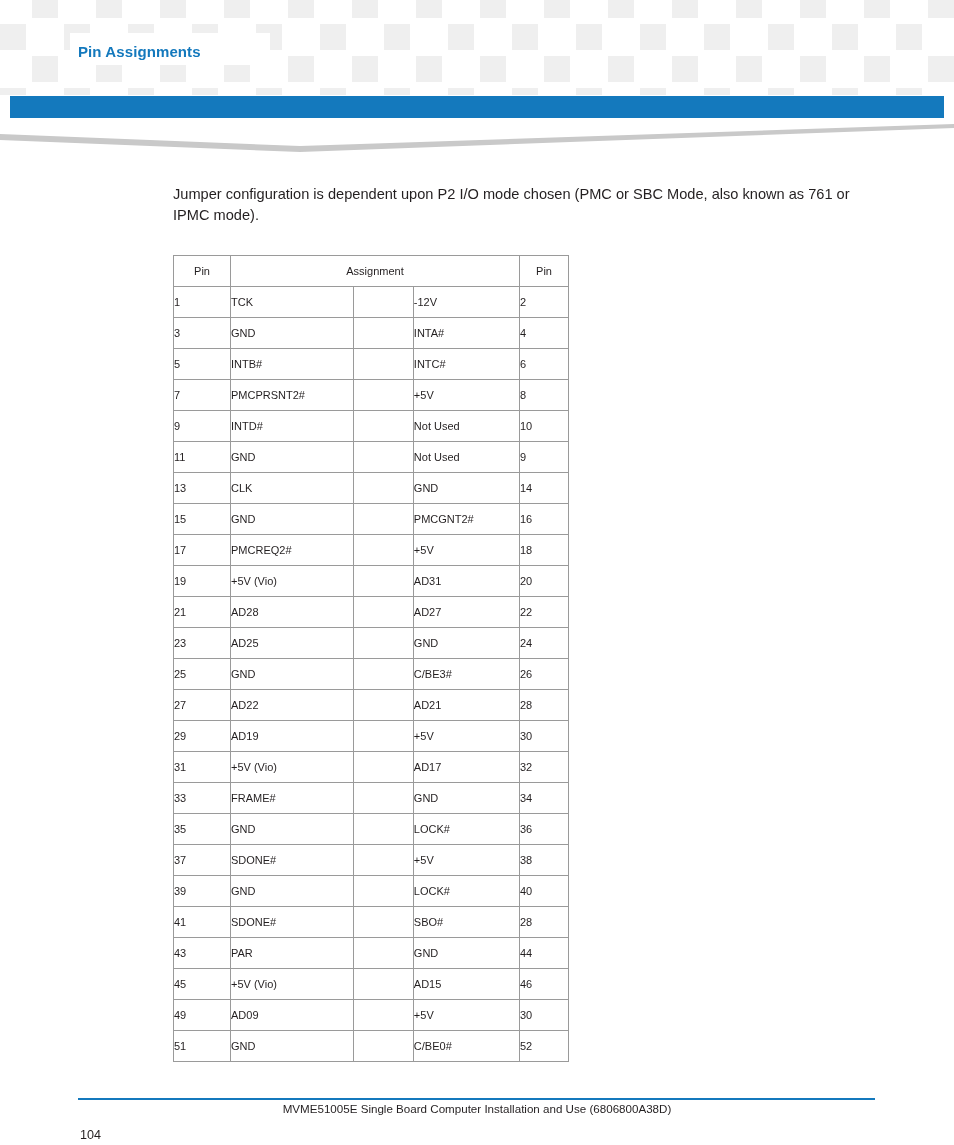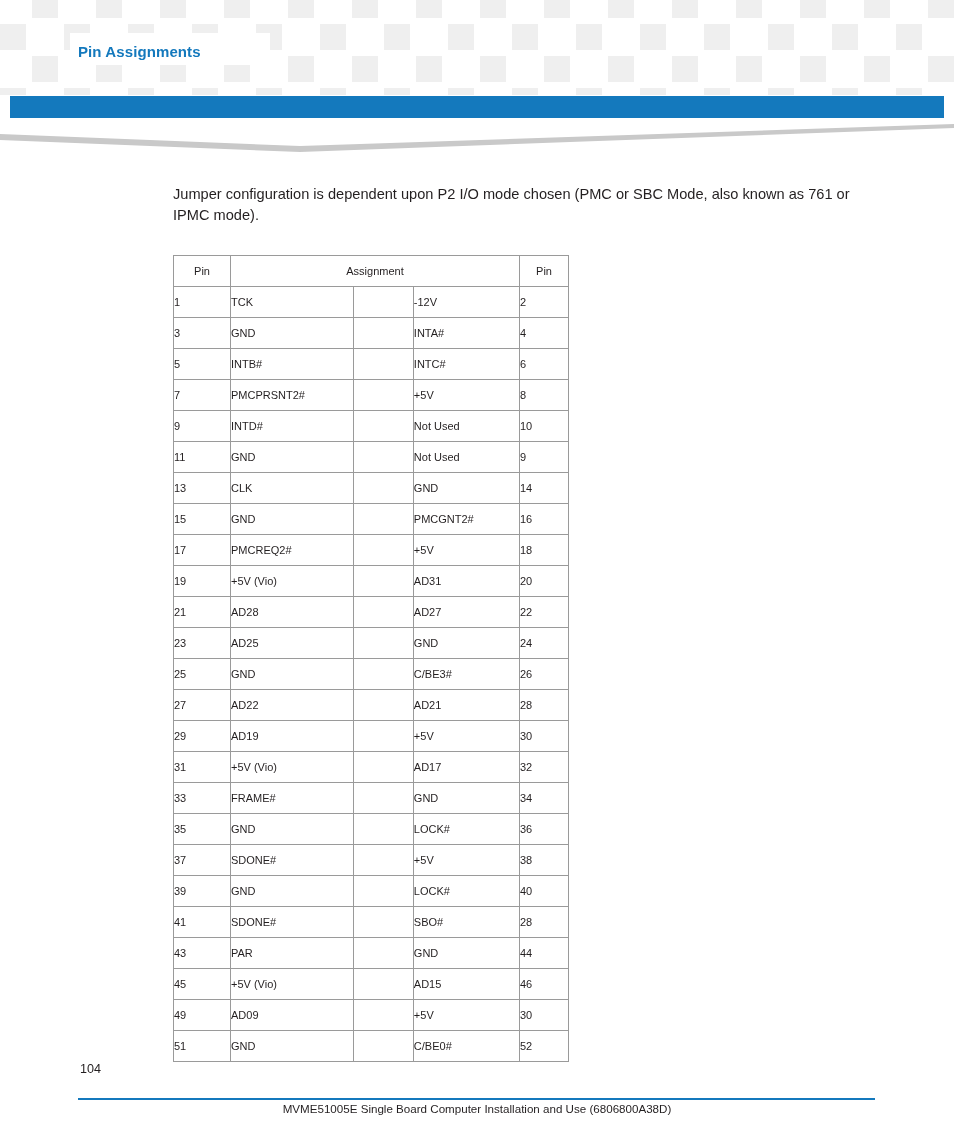--- a/index.html
+++ b/index.html
@@ -132,21 +132,21 @@
     position: absolute;
     left: 78px;
     top: 1098px;
     width: 797px;
     height: 2px;
     background: #1479bd;
   }
   .footer-page {
     position: absolute;
     left: 80px;
-    top: 1062px;
+    top: 1128px;
     font-size: 12.6px;
     color: #231f20;
   }
   .footer-text {
     position: absolute;
     left: 0;
     top: 1102px;
     width: 954px;
     text-align: center;
     font-size: 11.6px;

